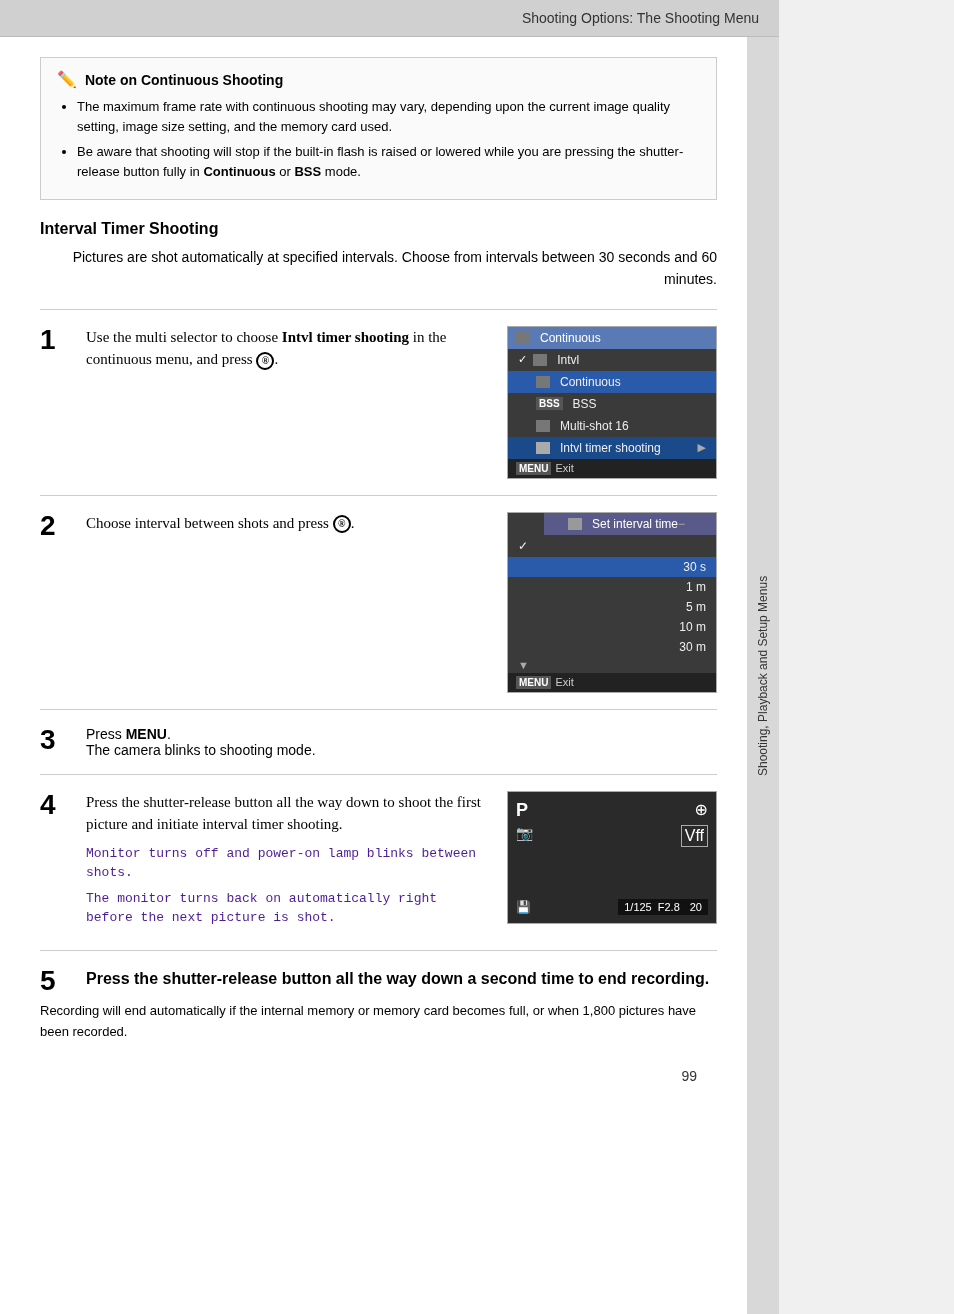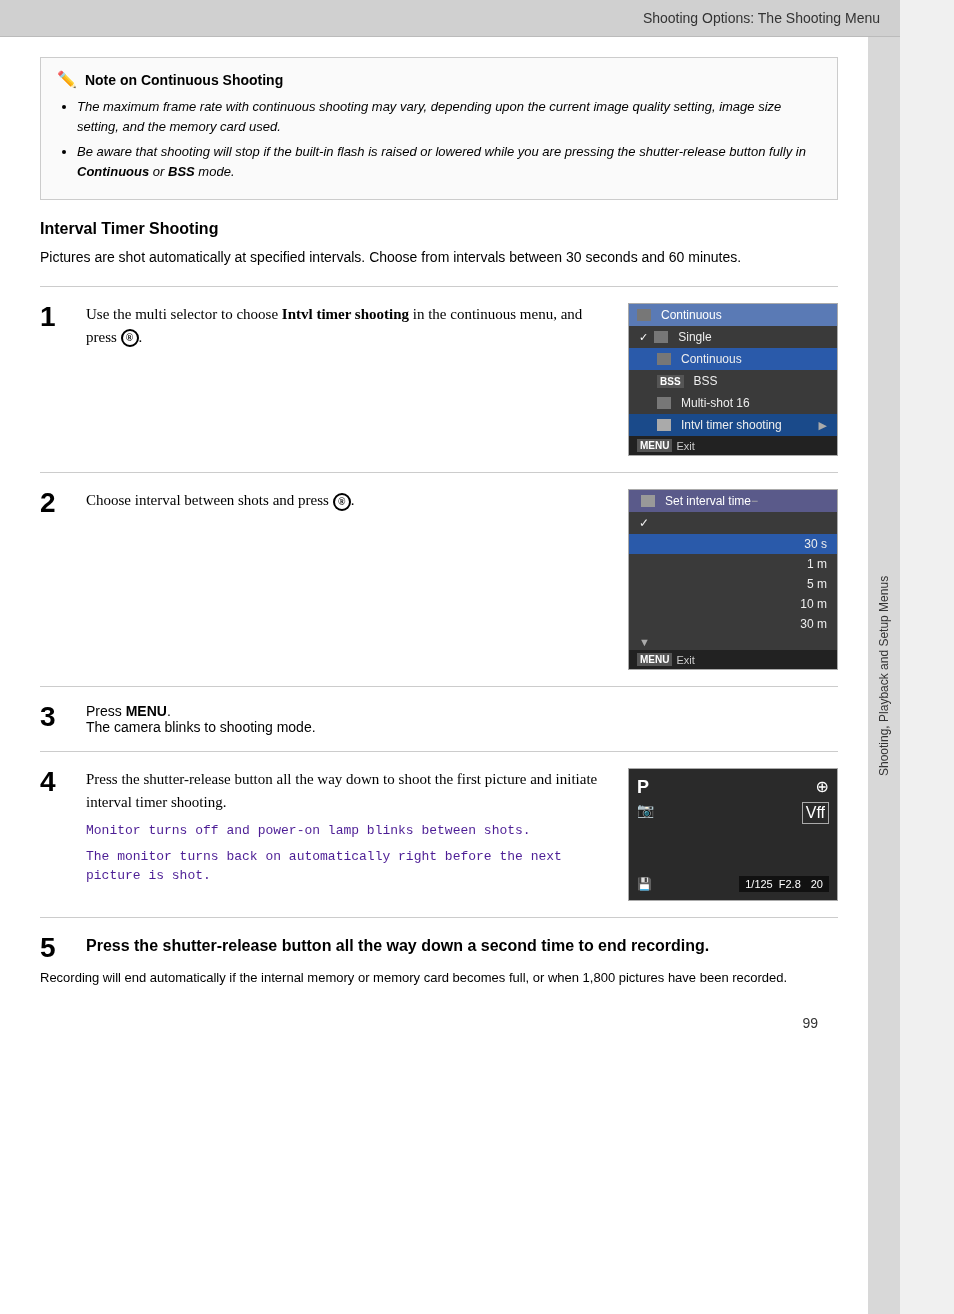--- a/index.html
+++ b/index.html
@@ -4,21 +4,21 @@
   <style>
     * { box-sizing: border-box; margin: 0; padding: 0; }
     body {
       font-family: Arial, Helvetica, sans-serif;
       font-size: 14px;
       background: #f0f0f0;
       width: 954px;
       min-height: 1314px;
     }
     .page {
-      width: 900px;
+      width: 779px;
       min-height: 1314px;
       background: #fff;
       display: flex;
       flex-direction: column;
     }
     .header {
       background: #d0d0d0;
       padding: 10px 20px 10px 40px;
       text-align: right;
       font-size: 14px;
@@ -60,37 +60,37 @@
       align-items: center;
       gap: 8px;
     }
     .note-icon {
       font-size: 16px;
       color: #555;
     }
     .note-list {
       list-style: disc;
       padding-left: 20px;
-      font-style: italic;
     }
     .note-list li {
       font-size: 13px;
       margin-bottom: 6px;
       line-height: 1.5;
     }
     .section-title {
       font-weight: bold;
       font-size: 16px;
       margin-bottom: 8px;
       color: #000;
     }
     .section-intro {
       font-size: 14px;
       margin-bottom: 18px;
       line-height: 1.6;
+      text-align: right;
     }
     .step {
       display: flex;
       gap: 16px;
       border-top: 1px solid #ccc;
       padding: 16px 0;
       align-items: flex-start;
     }
     .step-number {
       font-size: 28px;
@@ -189,24 +189,25 @@
       color: #fff;
     }
     
     .interval-screen {
       background: #3a3a3a;
       color: #fff;
       font-size: 12px;
     }
     .interval-header {
       background: #5a5a8a;
-      padding: 4px 12px;
-      display: flex;
-      align-items: center;
-      font-size: 12px;
+      padding: 4px 24px;
+      display: flex;
+      align-items: center;
+      font-size: 12px;
+      margin-left: 36px;
     }
     .interval-item {
       padding: 3px 10px;
       text-align: right;
       color: #eee;
       font-size: 12px;
     }
     .interval-item.selected {
       background: #2a5aaa;
     }
@@ -319,21 +320,21 @@
             </div>
 
             <div class="screen-img menu-screen">
               <div class="menu-header">
                 <span class="menu-small-icon"></span>
                 <span>Continuous</span>
               </div>
               <div class="menu-item">
                 <span class="menu-check">✓</span>
                 <span class="menu-small-icon"></span>
-                <span>Single</span>
+                <span>Intvl</span>
               </div>
               <div class="menu-item active">
                 <span style="width:12px"></span>
                 <span class="menu-small-icon"></span>
                 <span>Continuous</span>
               </div>
               <div class="menu-item">
                 <span style="width:12px"></span>
                 <span class="bss-label">BSS</span>
                 <span style="margin-left:4px">BSS</span>

